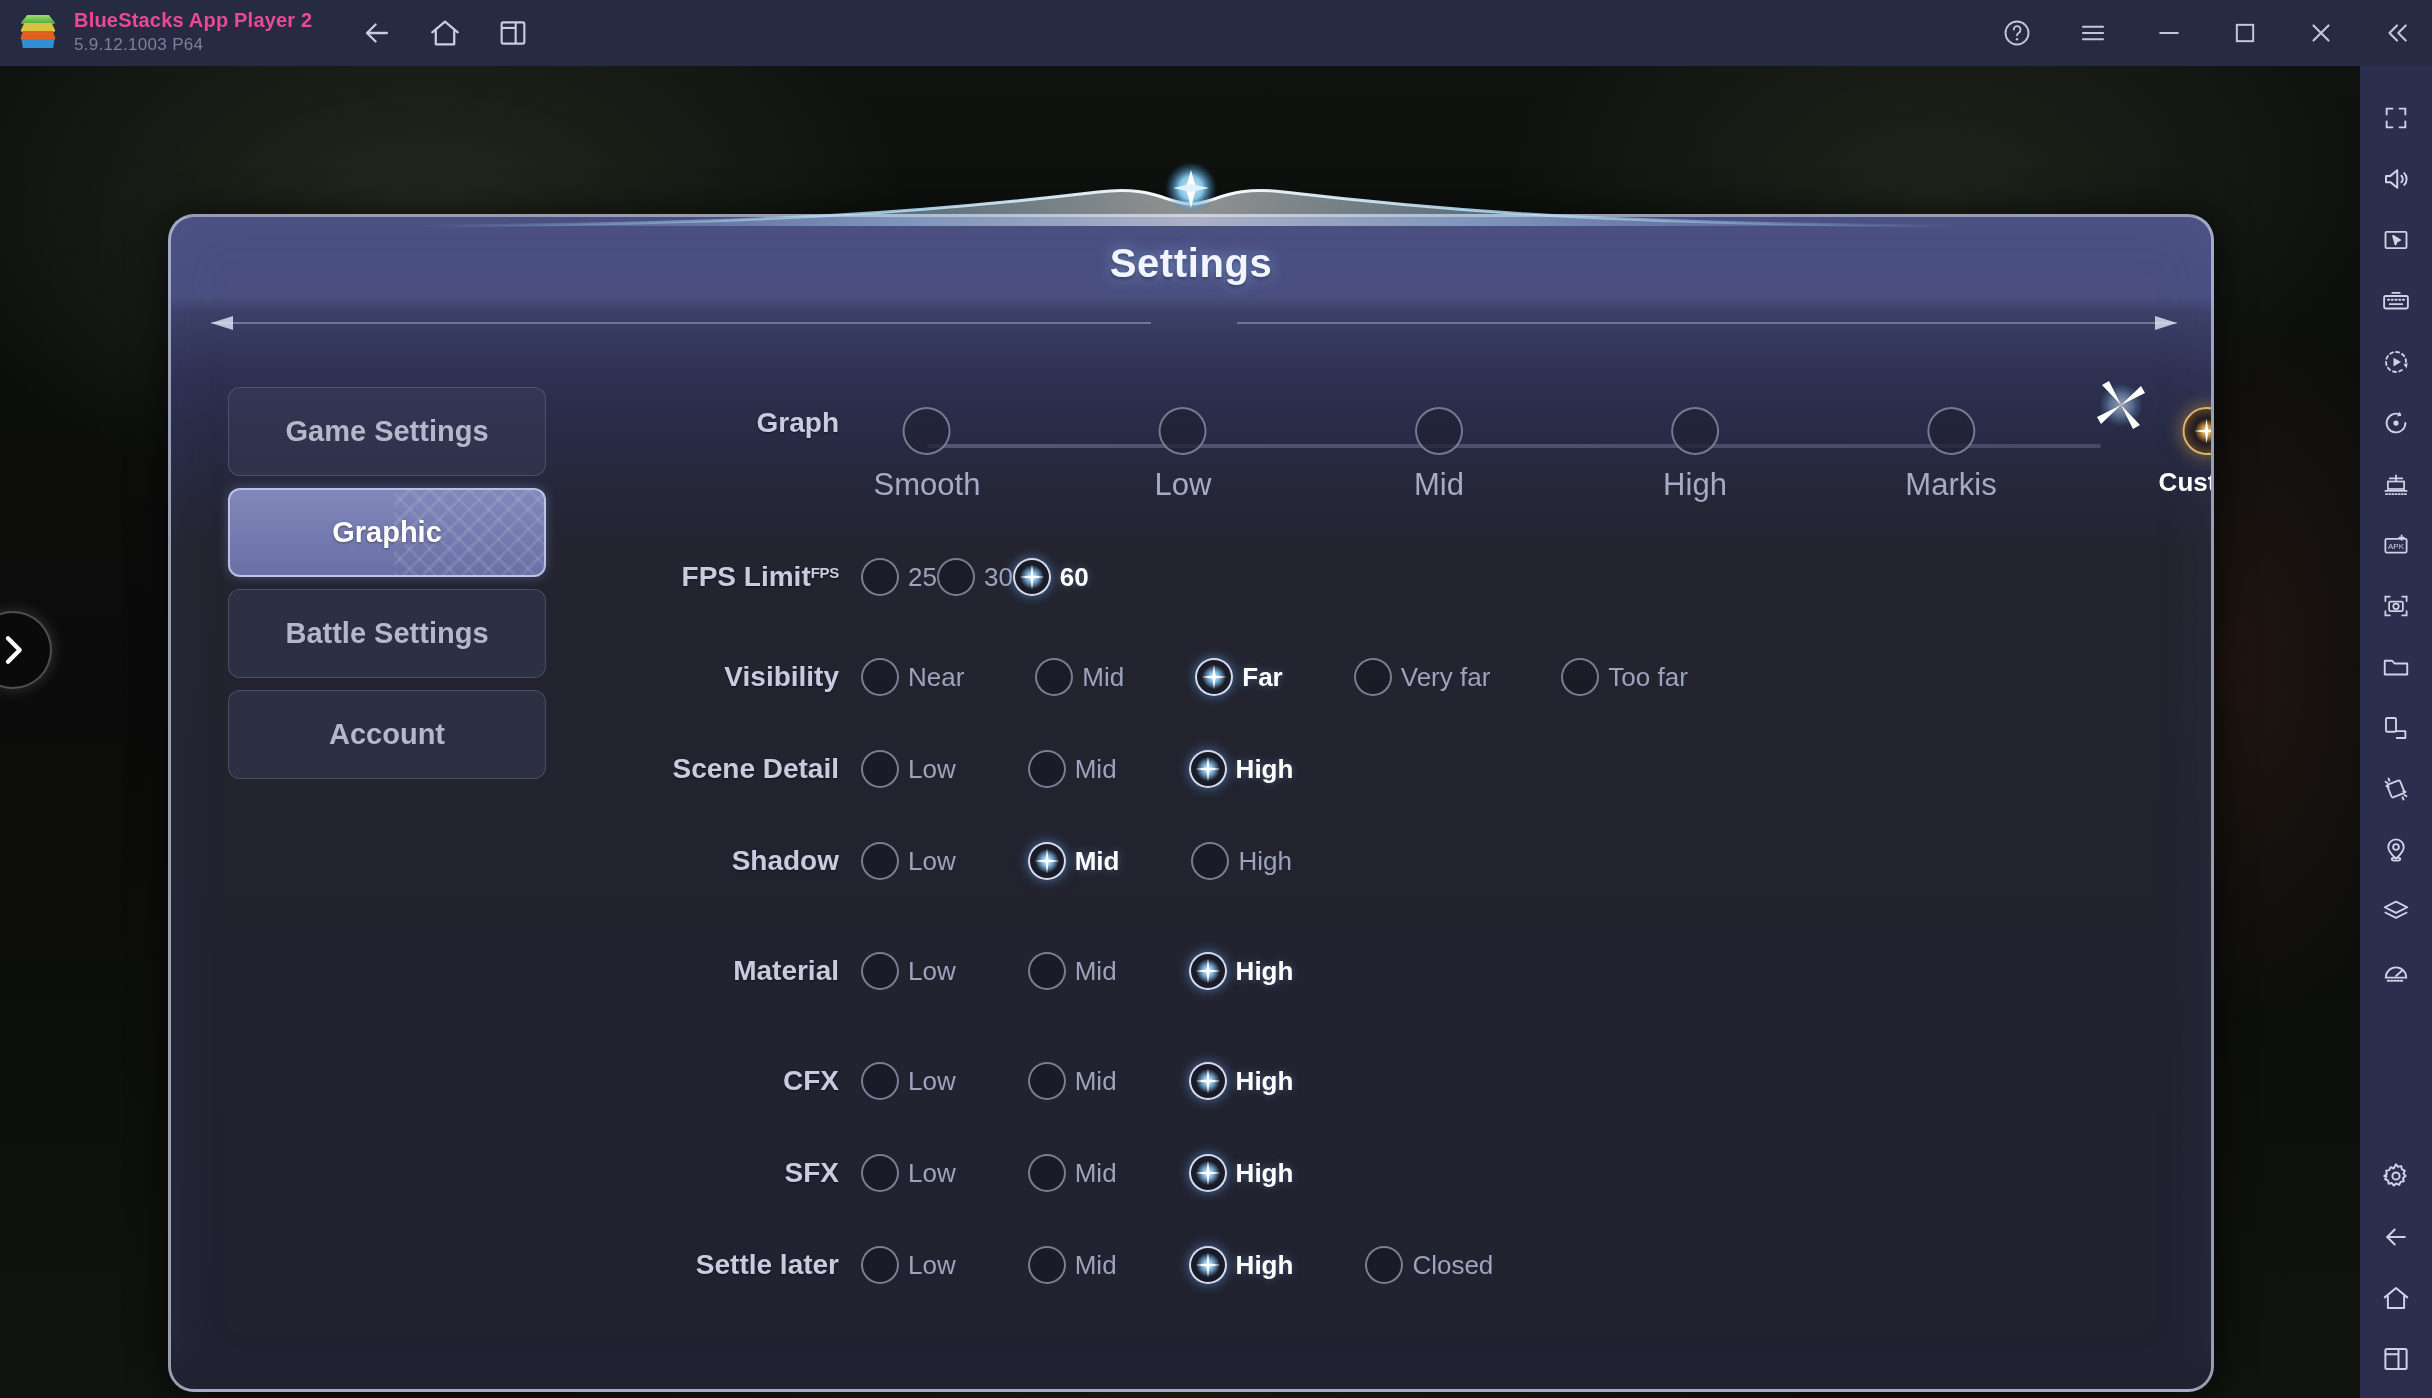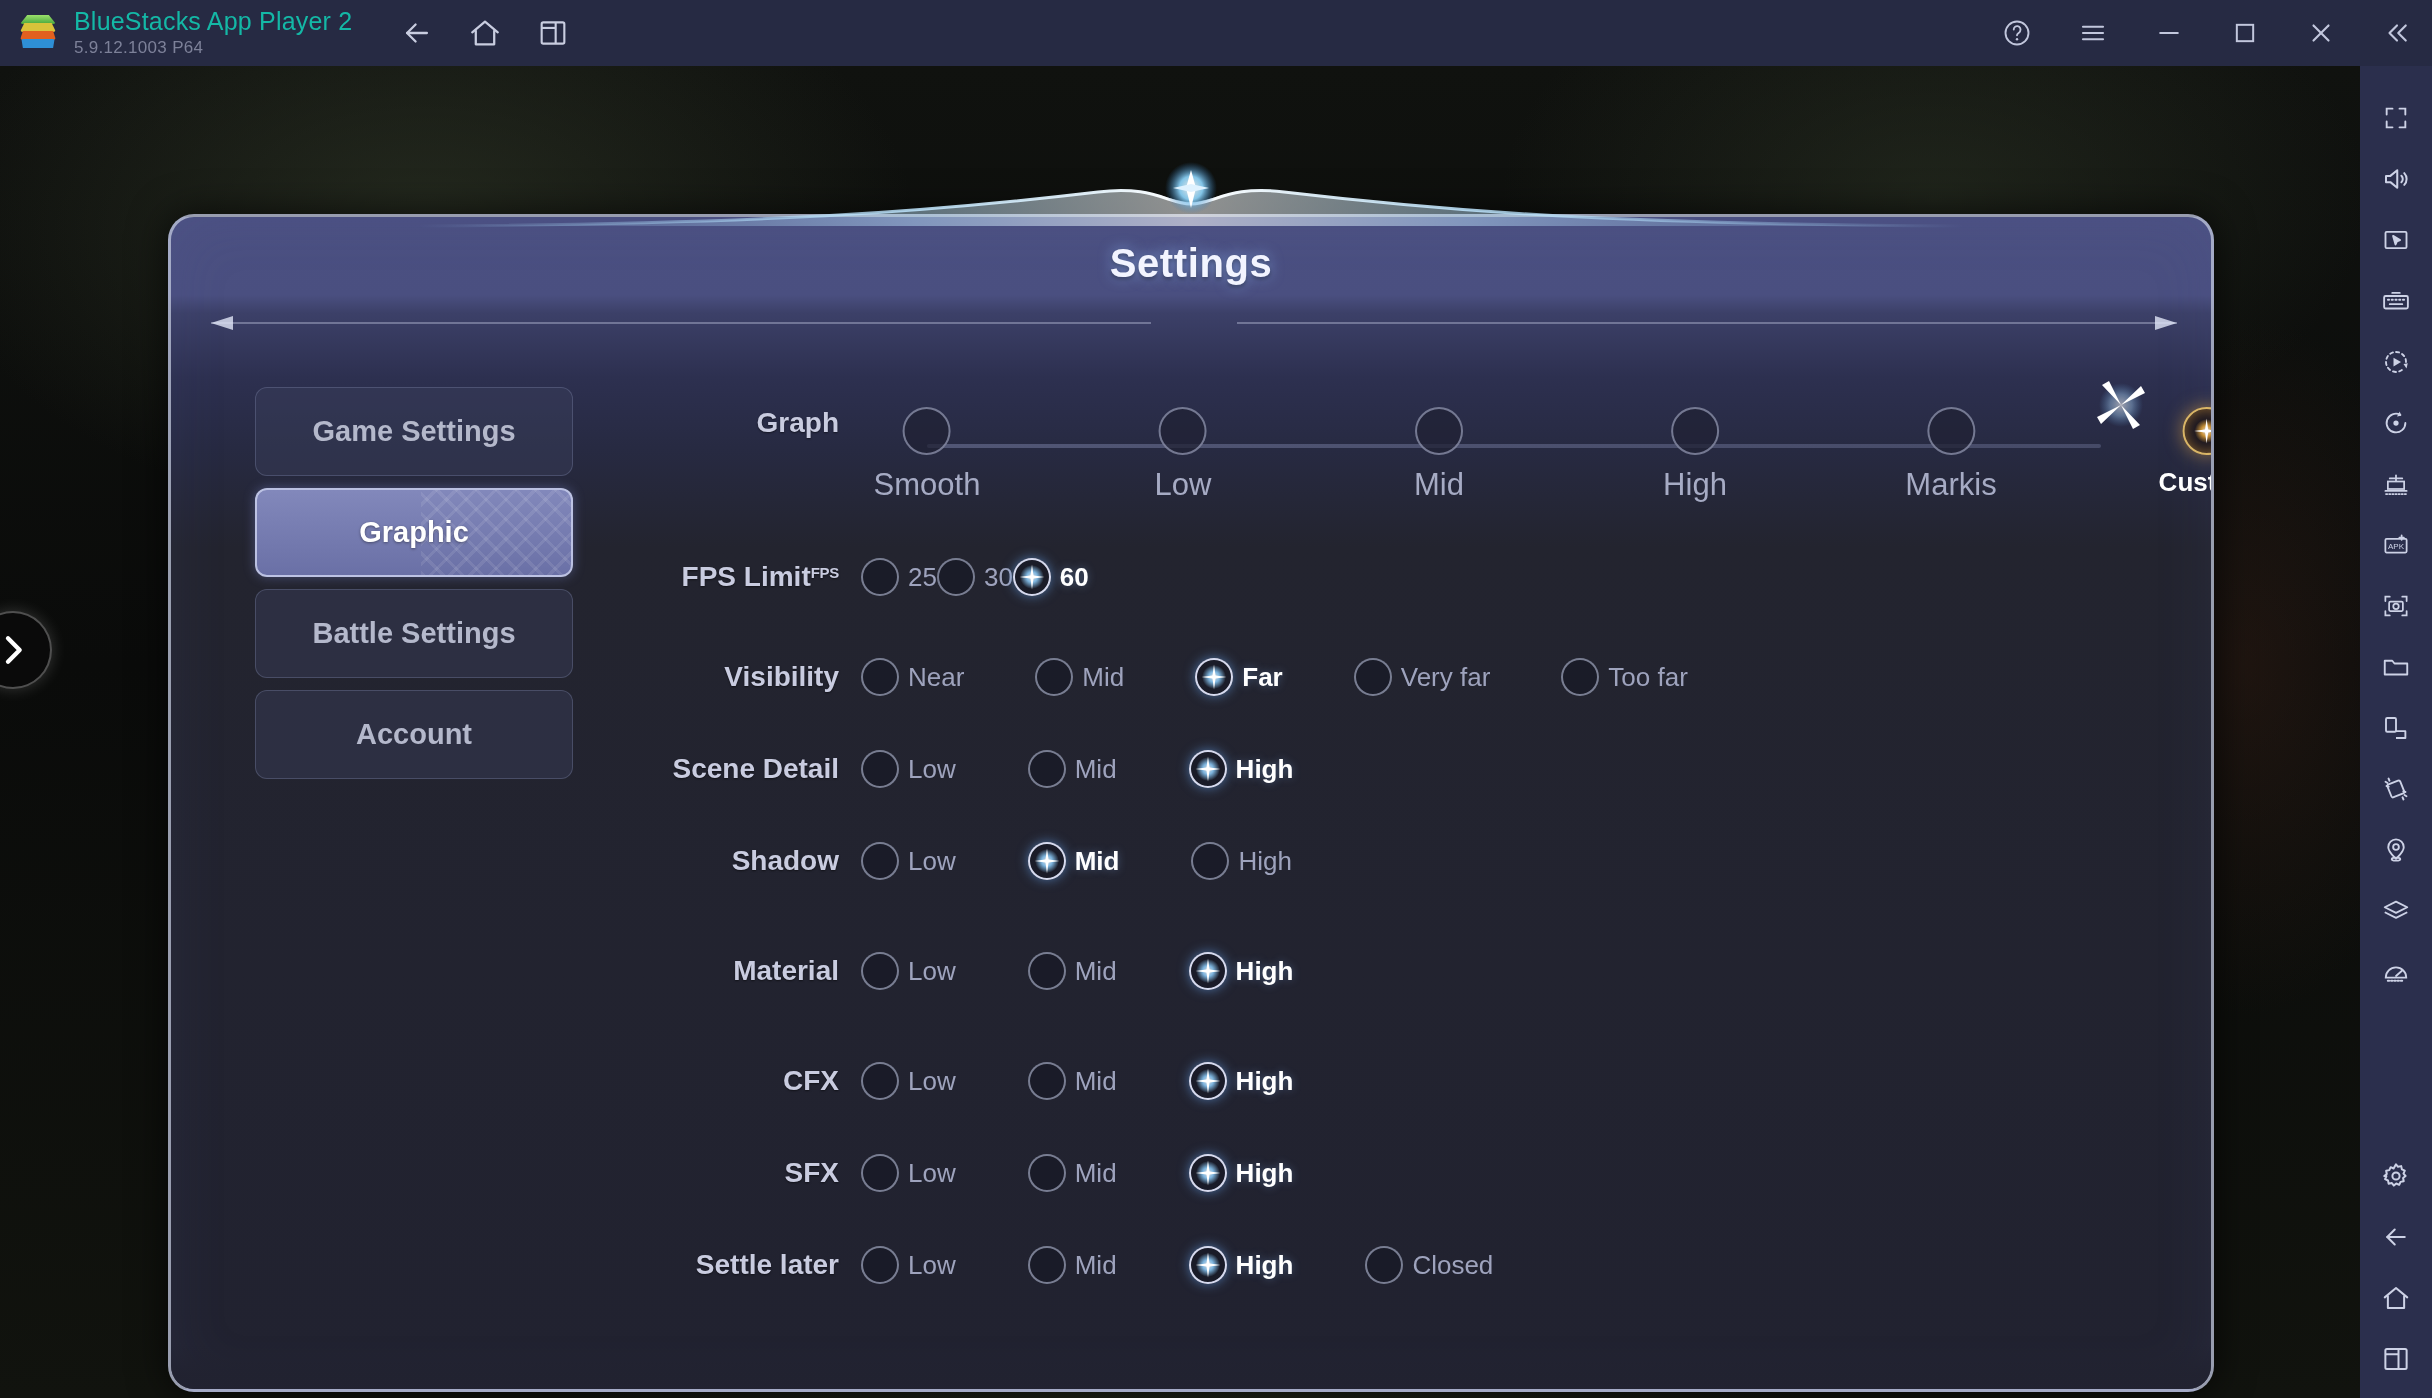--- a/index.html
+++ b/index.html
@@ -22,21 +22,21 @@
     width: 44px; height: 44px; margin-left: 16px; margin-right: 14px;
     position: relative;
   }
   .stack-l { position:absolute; left:4px; width:36px; height:9px; border-radius:3px/4px; transform: skewX(-0deg); }
   .stack-l.s1 { top:4px;  background:linear-gradient(180deg,#9be06b,#4aa83d); clip-path: polygon(20% 0,80% 0,100% 100%,0 100%); }
   .stack-l.s2 { top:12px; background:#d9c33a; clip-path: polygon(12% 0,88% 0,100% 100%,0 100%); }
   .stack-l.s3 { top:20px; background:#e2601f; clip-path: polygon(8% 0,92% 0,100% 100%,0 100%); }
   .stack-l.s4 { top:28px; background:#2e8fd6; clip-path: polygon(4% 0,96% 0,92% 100%,8% 100%); }
 
   #titlebar .apptext { display:flex; flex-direction:column; justify-content:center; }
-  #titlebar .apptitle { color:#14b8a6; font-size:25px; font-weight:400; letter-spacing:.2px; line-height:1.05; }
+  #titlebar .apptitle { color:#ec4899; font-size:20px; font-weight:700; letter-spacing:.2px; line-height:1.05; }
   #titlebar .appver  { color:#7d8199; font-size:17px; line-height:1.25; margin-top:3px; letter-spacing:.3px;}
   #titlebar .nav-icons { display:flex; align-items:center; gap:34px; margin-left:48px; }
   #titlebar .right-icons { position:absolute; right:18px; display:flex; align-items:center; gap:42px; }
   .ticon { width:34px; height:34px; display:flex; align-items:center; justify-content:center; cursor:pointer; }
   .ticon svg { display:block; }
 
   
   #rail {
     position:absolute; top:66px; right:0; width:72px; height:1332px;
     background:#2b2f4d;
@@ -104,21 +104,21 @@
     color:#f2f4ff; font-size:40px; font-weight:700; letter-spacing:.6px;
     text-shadow:0 0 14px rgba(150,190,255,.65), 0 2px 4px rgba(0,0,0,.5);
   }
   #dlg-close {
     position:absolute; right:62px; top:160px;
     width:56px; height:56px; cursor:pointer; z-index:20;
   }
 
   
   #tabs {
-    position:absolute; left:84px; top:170px;
+    position:absolute; left:57px; top:170px;
     width:318px;
     display:flex; flex-direction:column; gap:12px;
   }
   .tab {
     height:89px; border-radius:12px;
     display:flex; align-items:center; justify-content:center;
     font-size:29px; font-weight:600;
     color:#b4b8cb;
     background:rgba(60,64,92,.42);
     border:1.5px solid rgba(140,148,184,.30);

